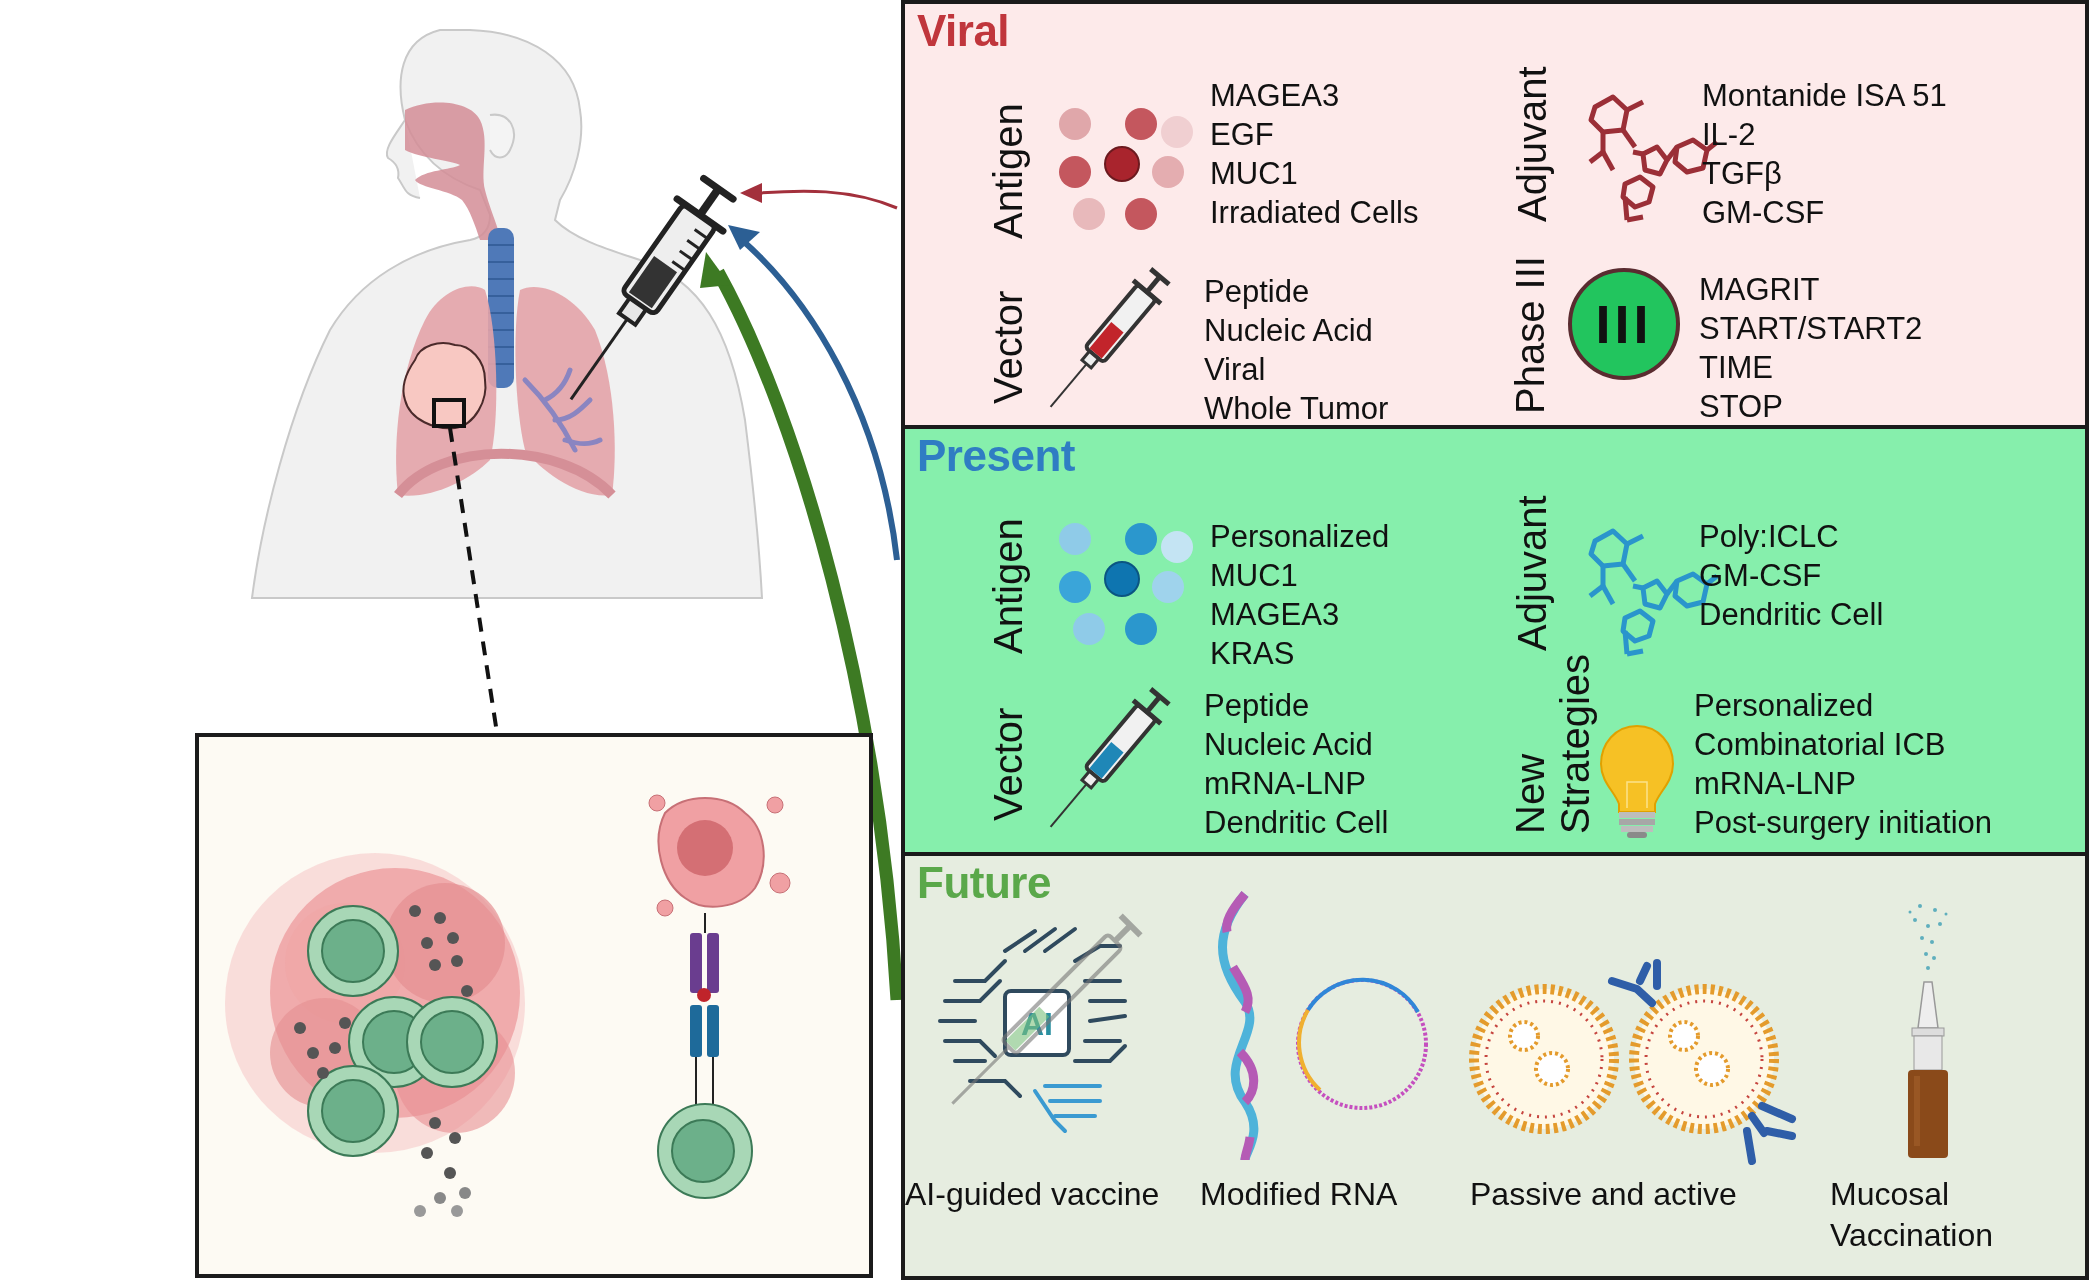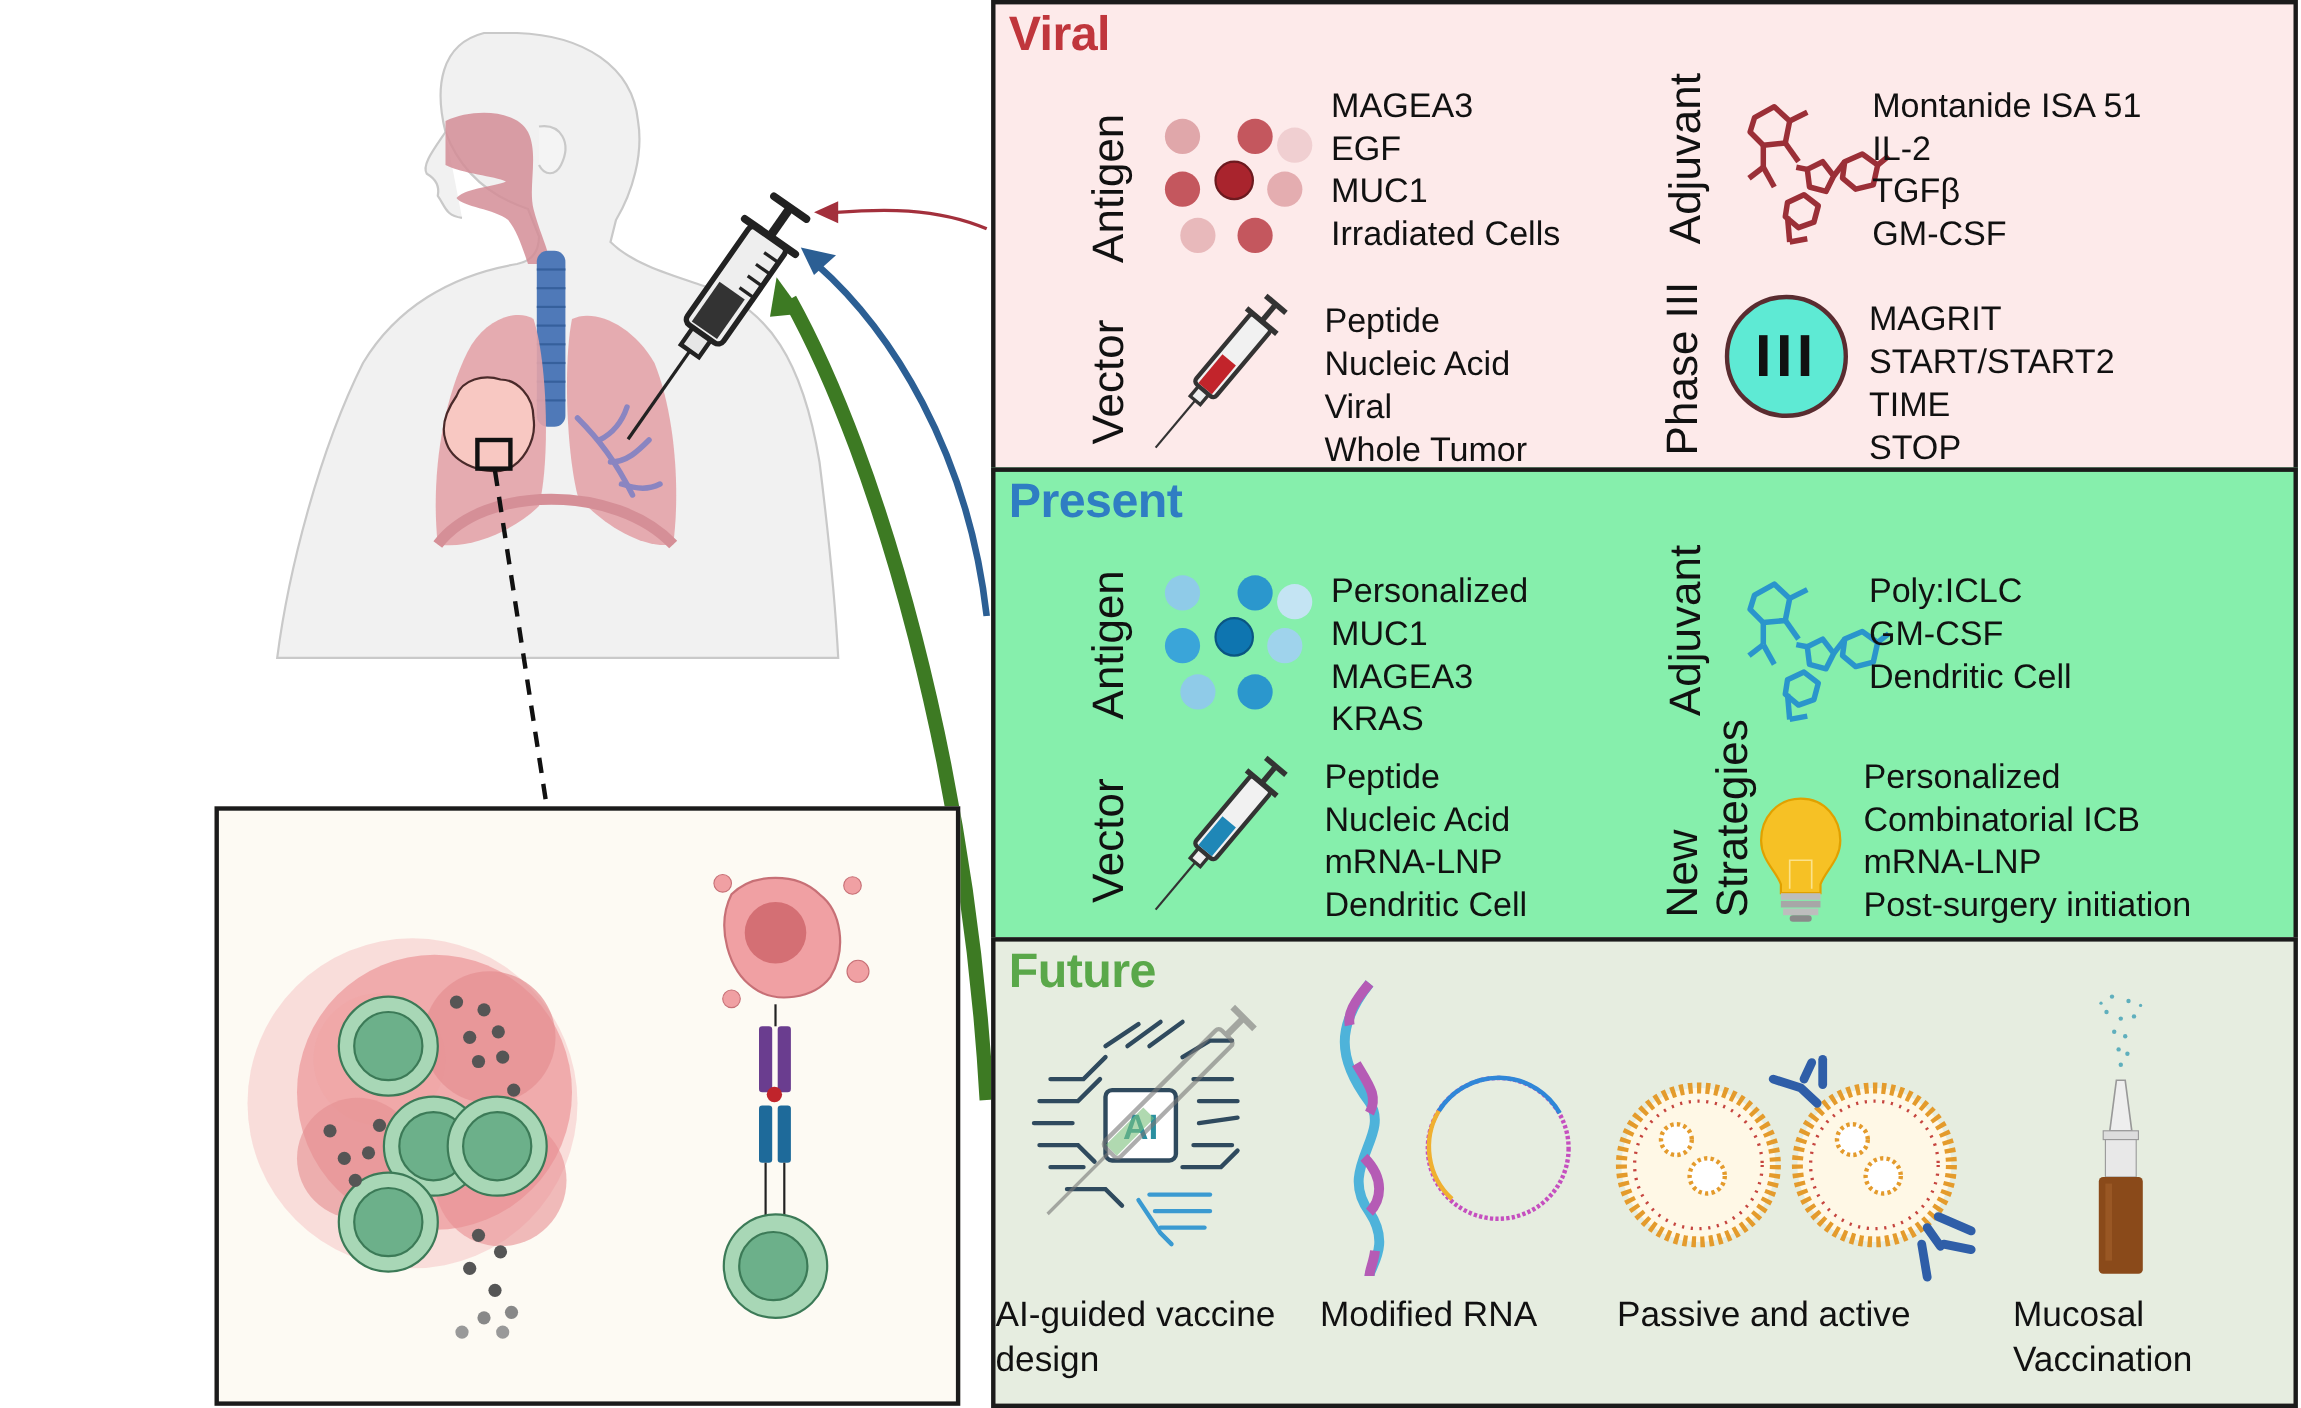--- a/index.html
+++ b/index.html
@@ -220,21 +220,21 @@
     </g>
   </svg>
   <div class="list" style="left:299px;top:268px">
     <div>Peptide</div>
     <div>Nucleic Acid</div>
     <div>Viral</div>
     <div>Whole Tumor</div>
   </div>
 
   <div class="vlabel" style="left:605px;top:410px">Phase III</div>
-  <div style="position:absolute;left:663px;top:264px;width:112px;height:112px;border-radius:50%;background:#5eead4;border:4px solid #5a2c30;box-sizing:border-box;display:flex;align-items:center;justify-content:center;">
+  <div style="position:absolute;left:663px;top:264px;width:112px;height:112px;border-radius:50%;background:#22c55e;border:4px solid #5a2c30;box-sizing:border-box;display:flex;align-items:center;justify-content:center;">
     <span style="font-size:54px;font-weight:bold;letter-spacing:4px;color:#111;font-family:'Liberation Sans',sans-serif;">III</span>
   </div>
   <div class="list" style="left:794px;top:266px">
     <div>MAGRIT</div>
     <div>START/START2</div>
     <div>TIME</div>
     <div>STOP</div>
   </div>
 </div>
 
@@ -411,21 +411,20 @@
     </g>
     <path d="M44,84 L52,84 L58,130 L38,130 Z" fill="#eeeeee" stroke="#999" stroke-width="1.5"></path>
     <rect x="32" y="130" width="32" height="8" fill="#dddddd" stroke="#999" stroke-width="1"></rect>
     <rect x="34" y="138" width="28" height="34" fill="#e8e8e8" stroke="#999" stroke-width="1"></rect>
     <rect x="28" y="172" width="40" height="88" rx="4" fill="#8a4a1a"></rect>
     <rect x="34" y="178" width="6" height="70" fill="#a3602c" opacity="0.6"></rect>
   </svg>
 
   <div class="flabel" style="left:0;top:318px;width:290px;">
     <div>AI-guided vaccine</div>
-    <div>design</div>
   </div>
   <div class="flabel" style="left:295px;top:318px;width:250px;">
     <div>Modified RNA</div>
   </div>
   <div class="flabel" style="left:565px;top:318px;width:330px;">
     <div>Passive and active</div>
   </div>
   <div class="flabel" style="left:925px;top:318px;width:200px;">
     <div>Mucosal</div>
     <div>Vaccination</div>

